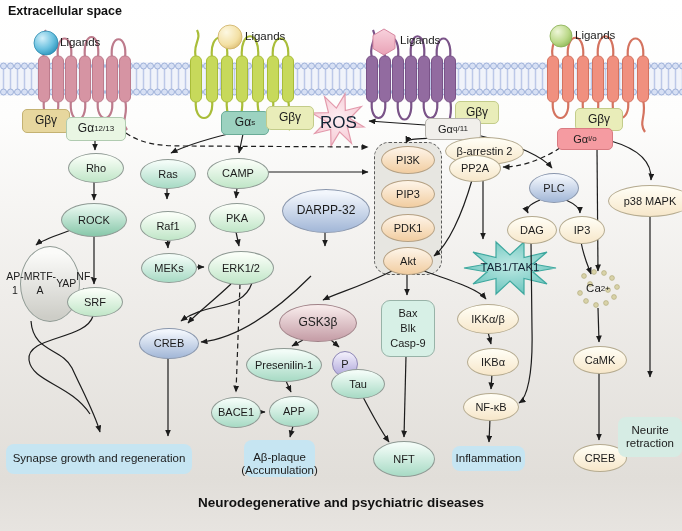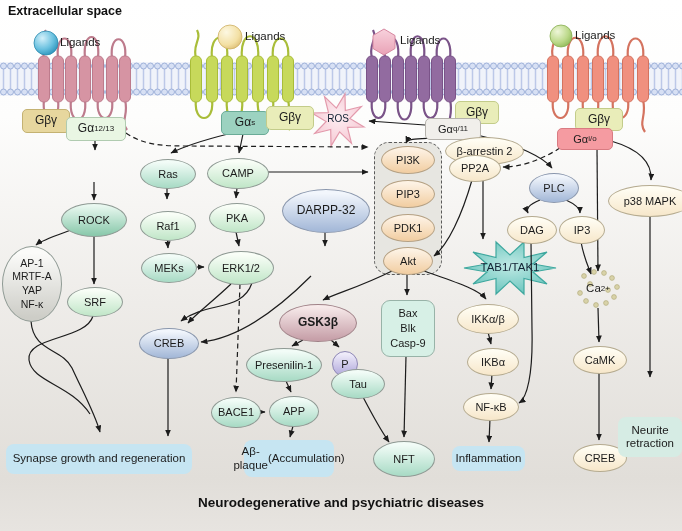--- a/index.html
+++ b/index.html
@@ -243,24 +243,27 @@
       <sub>q/11</sub>
     </div>
   <div class="node gbox" style="left:575px;top:108px;width:46px;height:21px;background:#e9edb9;border:1px solid #c3cc8a;">
       <span>Gβγ</span>
     </div>
   <div class="node gbox" style="left:557px;top:128px;width:54px;height:20px;background:#f59ba1;border:1px solid #d97b82;font-size:11px;">
       <span>Gα</span>
       <sub>i/o</sub>
     </div>
 
+  <div class="node ell c-green" style="left:68px;top:153px;width:54px;height:28px;">
+      <span>Rho</span>
+    </div>
   <div class="node ell c-greend" style="left:61px;top:203px;width:64px;height:32px;">
       <span>ROCK</span>
     </div>
-  <div class="node ell c-grey ap1" style="left:2px;top:246px;width:58px;height:74px;flex-direction:column;align-items:center;">
+  <div class="node ell c-grey ap1" style="left:20px;top:246px;width:58px;height:74px;align-items:center;">
     <div>AP-1</div>
       <div>MRTF-A</div>
     <div>YAP</div>
       <div>NF-κ</div>
   </div>
   <div class="node ell c-green" style="left:67px;top:287px;width:54px;height:28px;">
       <span>SRF</span>
     </div>
   <div class="node ell c-teal" style="left:140px;top:159px;width:54px;height:28px;">
       <span>Ras</span>
@@ -293,21 +296,21 @@
   <div class="node ell c-peach" style="left:381px;top:180px;width:52px;height:26px;">
       <span>PIP3</span>
     </div>
   <div class="node ell c-peach" style="left:381px;top:214px;width:52px;height:26px;">
       <span>PDK1</span>
     </div>
   <div class="node ell c-peach" style="left:383px;top:247px;width:48px;height:26px;">
       <span>Akt</span>
     </div>
 
-  <div class="node ell c-mauve" style="left:279px;top:304px;width:76px;height:36px;font-size:12px;font-weight:bold;">
+  <div class="node ell c-mauve" style="left:279px;top:304px;width:76px;height:36px;font-size:12px;">
       <span>GSK3β</span>
     </div>
   <div class="node ell c-teal" style="left:246px;top:348px;width:74px;height:32px;">
       <span>Presenilin-1</span>
     </div>
   <div class="node ell c-teal" style="left:211px;top:397px;width:48px;height:29px;">
       <span>BACE1</span>
     </div>
   <div class="node ell c-teal" style="left:269px;top:396px;width:48px;height:29px;justify-content:center;">
       <span>APP</span>
@@ -338,21 +341,21 @@
       <span>PLC</span>
     </div>
   <div class="node ell c-cream" style="left:507px;top:216px;width:48px;height:26px;">
       <span>DAG</span>
     </div>
   <div class="node ell c-cream" style="left:559px;top:216px;width:44px;height:26px;">
       <span>IP3</span>
     </div>
 
   <div class="starlbl" style="left:467px;top:261px;width:86px;">TAB1/TAK1</div>
-  <div class="starlbl" style="left:320px;top:113px;width:36px;font-size:10px;">ROS</div>
+  <div class="starlbl" style="left:320px;top:113px;width:36px;font-size:17px;">ROS</div>
 
   <div class="node ell c-cream" style="left:457px;top:304px;width:60px;height:28px;">
       <span>IKKα/β</span>
     </div>
   <div class="node ell c-cream" style="left:463px;top:393px;width:54px;height:26px;">
       <span>NF-κB</span>
     </div>
   <div class="node ell c-cream" style="left:467px;top:348px;width:50px;height:26px;">
       <span>IKBα</span>
     </div>
@@ -367,21 +370,21 @@
   <div class="node ell c-cream" style="left:573px;top:444px;width:52px;height:26px;">
       <span>CREB</span>
     </div>
   <div class="node ell c-cream" style="left:608px;top:185px;width:82px;height:30px;">
       <span>p38 MAPK</span>
     </div>
 
   <div class="node bluebox" style="left:6px;top:444px;width:186px;height:30px;">
       <span>Synapse growth and regeneration</span>
     </div>
-  <div class="node bluebox" style="left:244px;top:440px;width:90px;height:37px;flex-direction:row;">
+  <div class="node bluebox" style="left:244px;top:440px;width:71px;height:37px;flex-direction:column;justify-content:flex-end;">
     <div>Aβ-plaque</div>
       <div>(Accumulation)</div>
   </div>
   <div class="node bluebox" style="left:452px;top:446px;width:73px;height:25px;align-items:center;">
       <span>Inflammation</span>
     </div>
   <div class="node tealbox" style="left:618px;top:381px;width:64px;height:40px;flex-direction:column;margin-top:36px;">
     <div>Neurite</div>
       <div>retraction</div>
   </div>

